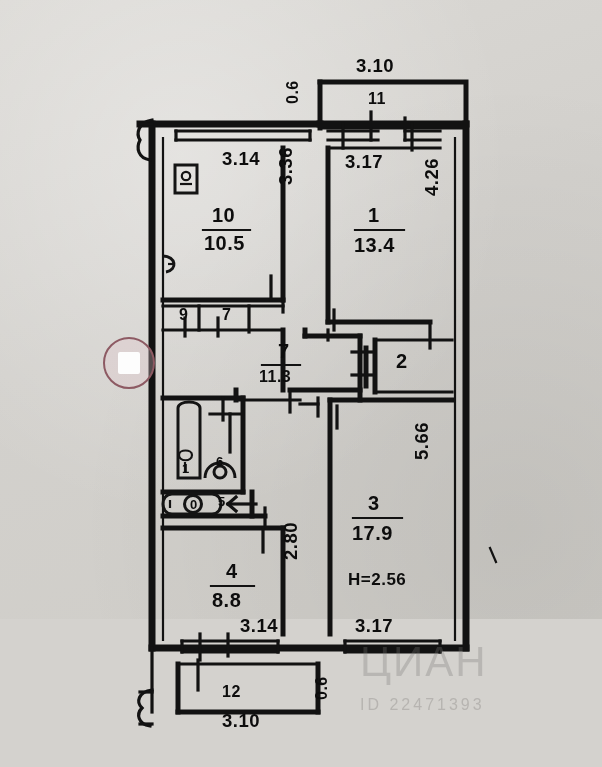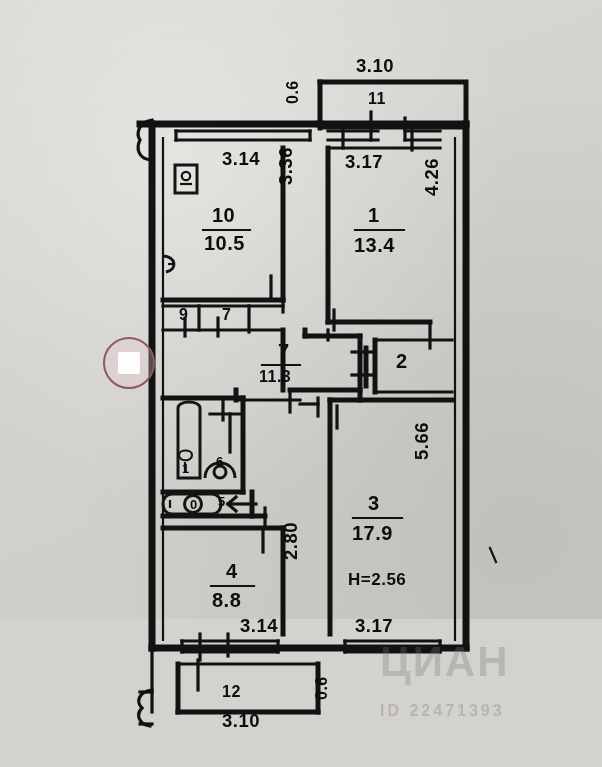--- a/index.html
+++ b/index.html
@@ -51,31 +51,31 @@
     left:103px;top:337px;
     display:flex;align-items:center;justify-content:center;
     background:rgba(226,200,205,.32);
   }
   .marker-ring .marker-dot{
     width:22px;height:22px;background:#fdfdfd;border-radius:2px;
   }
 
   .watermark{
     position:absolute;
-    left:380px;top:638px;
+    left:360px;top:638px;
     color:rgba(120,118,116,.30);
     font-family:"Liberation Sans", sans-serif;
-    font-weight:700;
+    font-weight:400;
     font-size:42px;
     letter-spacing:2px;
     pointer-events:none;
     user-select:none;
   }
   .watermark .wm-id{
-    display:block;font-size:16px;letter-spacing:3px;margin-top:16px;
+    display:block;font-size:16px;letter-spacing:3px;margin-top:10px;
     color:rgba(120,118,116,.32);
   }
 </style>
 </head>
 <body>
 
 <div id="stage">
 
   <div class="paper-grain"></div>
 

